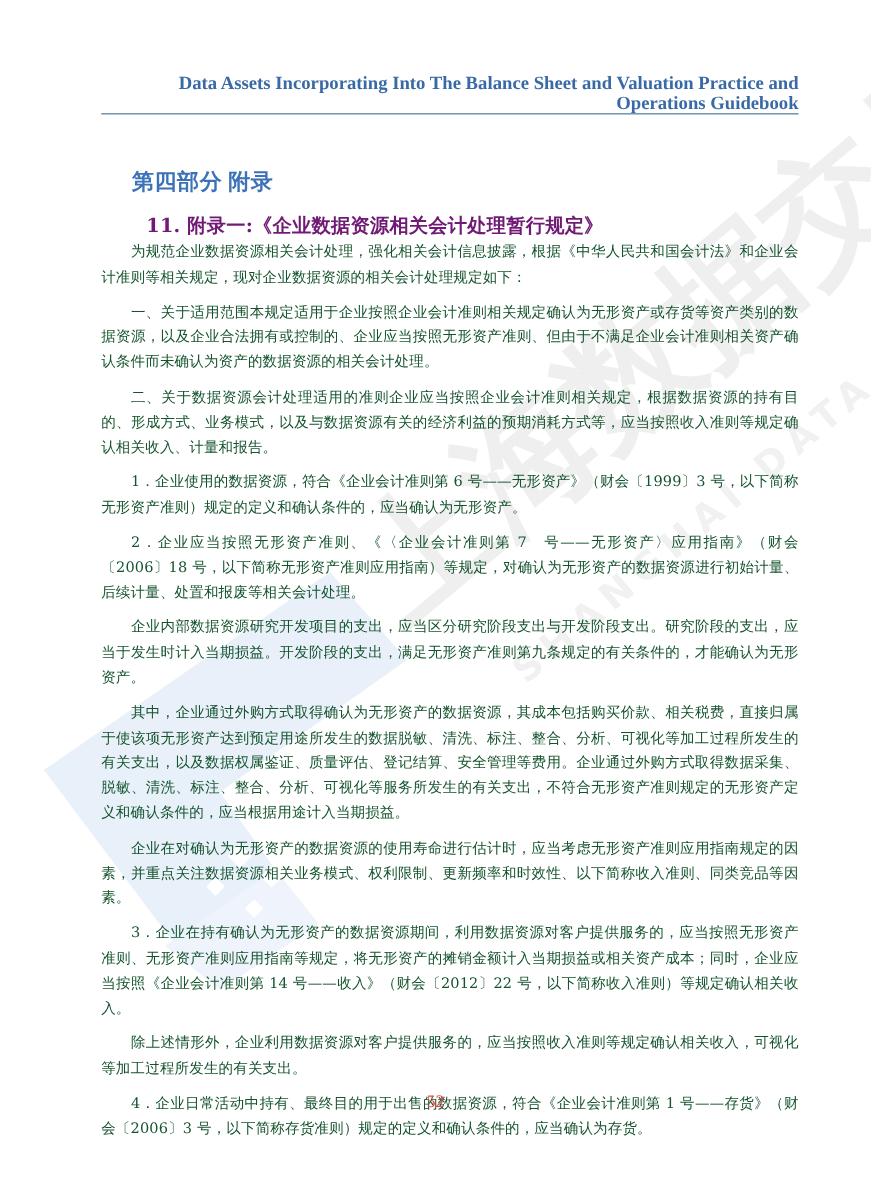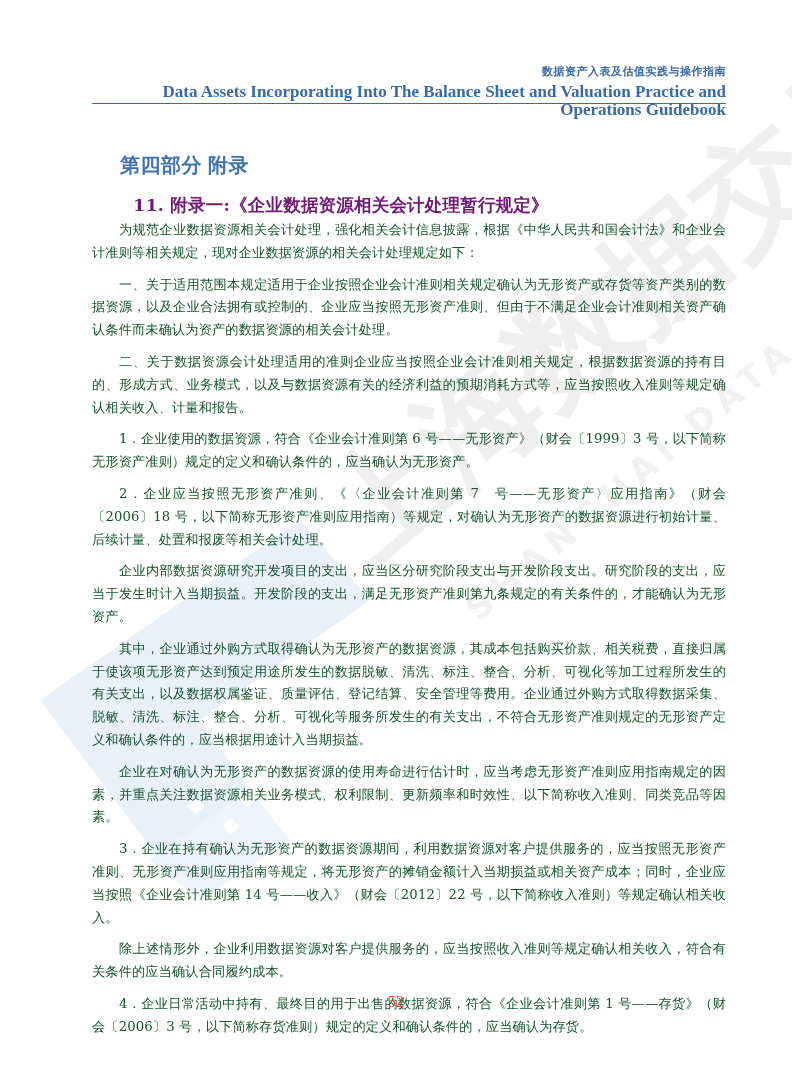--- a/index.html
+++ b/index.html
@@ -14,21 +14,21 @@
   .run-header .en { font-family: "Liberation Serif", "DejaVu Serif", serif; font-weight: bold;
                     font-size: 17px; color: #3a6aa6; line-height: 18px; margin-top: 3px; }
   .header-rule { position: absolute; left: 92px; right: 66px; top: 103px; height: 0;
                  border-top: 1.5px solid #3d6e8f; }
 
   
   .watermark { position: absolute; left: 0; top: 0; width: 792px; height: 1076px; pointer-events: none; }
 
   
   .part-title { position: absolute; left: 120px; top: 152px; font-size: 20px; font-weight: bold;
-                color: #3d72b6; letter-spacing: 0.5px; font-family: Liberation Sans, sans-serif; }
+                color: #3d72b6; letter-spacing: 0.5px; font-family: Liberation Serif, serif; }
   .section-title { position: absolute; left: 133px; top: 193px; font-size: 17.5px; font-weight: bold;
                    color: #701a75; font-family: "DejaVu Serif", serif; letter-spacing: 0.2px; }
 
   
   .body { position: absolute; left: 92px; width: 634px; top: 219px; }
   .body p { margin: 0 0 9px 0; text-indent: 27px; font-size: 13.2px; line-height: 22.8px;
             text-align: justify; letter-spacing: 0.15px; font-family: "DejaVu Serif", serif; color: #14532d; }
 
   .page-number { position: absolute; left: 0; right: 0; top: 993px; text-align: center;
                  font-family: "Liberation Serif", serif; font-size: 16px; color: #ef4444; }
@@ -51,36 +51,35 @@
 
     <g transform="rotate(-40 480 420)" fill="#eeeeee" opacity="0.9">
       <text x="300" y="460" font-size="120" font-weight="bold" font-family="DejaVu Sans, sans-serif">上海数据交易所</text>
     </g>
     <g transform="rotate(-40 520 470)" fill="#f1f1f1">
       <text x="390" y="560" font-size="34" font-weight="bold" letter-spacing="8" font-family="DejaVu Sans, sans-serif">SHANGHAI DATA EXCHANGE</text>
     </g>
   </svg>
 
   <div class="run-header">
-    <div class="cn">数据资产入表及估值实践与操作指南</div>
     <div class="en">Data Assets Incorporating Into The Balance Sheet and Valuation Practice and Operations Guidebook</div>
   </div>
   <div class="header-rule"></div>
 
   <div class="part-title">第四部分 附录</div>
   <div class="section-title">11.  附录一:《企业数据资源相关会计处理暂行规定》</div>
 
   <div class="body">
     <p>为规范企业数据资源相关会计处理，强化相关会计信息披露，根据《中华人民共和国会计法》和企业会计准则等相关规定，现对企业数据资源的相关会计处理规定如下：</p>
     <p>一、关于适用范围本规定适用于企业按照企业会计准则相关规定确认为无形资产或存货等资产类别的数据资源，以及企业合法拥有或控制的、企业应当按照无形资产准则、但由于不满足企业会计准则相关资产确认条件而未确认为资产的数据资源的相关会计处理。</p>
     <p>二、关于数据资源会计处理适用的准则企业应当按照企业会计准则相关规定，根据数据资源的持有目的、形成方式、业务模式，以及与数据资源有关的经济利益的预期消耗方式等，应当按照收入准则等规定确认相关收入、计量和报告。</p>
     <p>1．企业使用的数据资源，符合《企业会计准则第 6 号——无形资产》（财会〔1999〕3 号，以下简称无形资产准则）规定的定义和确认条件的，应当确认为无形资产。</p>
     <p>2．企业应当按照无形资产准则、《〈企业会计准则第 7　号——无形资产〉应用指南》（财会〔2006〕18 号，以下简称无形资产准则应用指南）等规定，对确认为无形资产的数据资源进行初始计量、后续计量、处置和报废等相关会计处理。</p>
     <p>企业内部数据资源研究开发项目的支出，应当区分研究阶段支出与开发阶段支出。研究阶段的支出，应当于发生时计入当期损益。开发阶段的支出，满足无形资产准则第九条规定的有关条件的，才能确认为无形资产。</p>
     <p>其中，企业通过外购方式取得确认为无形资产的数据资源，其成本包括购买价款、相关税费，直接归属于使该项无形资产达到预定用途所发生的数据脱敏、清洗、标注、整合、分析、可视化等加工过程所发生的有关支出，以及数据权属鉴证、质量评估、登记结算、安全管理等费用。企业通过外购方式取得数据采集、脱敏、清洗、标注、整合、分析、可视化等服务所发生的有关支出，不符合无形资产准则规定的无形资产定义和确认条件的，应当根据用途计入当期损益。</p>
     <p>企业在对确认为无形资产的数据资源的使用寿命进行估计时，应当考虑无形资产准则应用指南规定的因素，并重点关注数据资源相关业务模式、权利限制、更新频率和时效性、以下简称收入准则、同类竞品等因素。</p>
     <p>3．企业在持有确认为无形资产的数据资源期间，利用数据资源对客户提供服务的，应当按照无形资产准则、无形资产准则应用指南等规定，将无形资产的摊销金额计入当期损益或相关资产成本；同时，企业应当按照《企业会计准则第 14 号——收入》（财会〔2012〕22 号，以下简称收入准则）等规定确认相关收入。</p>
-    <p>除上述情形外，企业利用数据资源对客户提供服务的，应当按照收入准则等规定确认相关收入，符合有关条件的应当确认合同履约成本。</p>
+    <p>除上述情形外，企业利用数据资源对客户提供服务的，应当按照收入准则等规定确认相关收入，可视化等加工过程所发生的有关支出。</p>
     <p>4．企业日常活动中持有、最终目的用于出售的数据资源，符合《企业会计准则第 1 号——存货》（财会〔2006〕3 号，以下简称存货准则）规定的定义和确认条件的，应当确认为存货。</p>
   </div>
 
   <div class="page-number">52</div>
 </div>
 
 </body></html>

